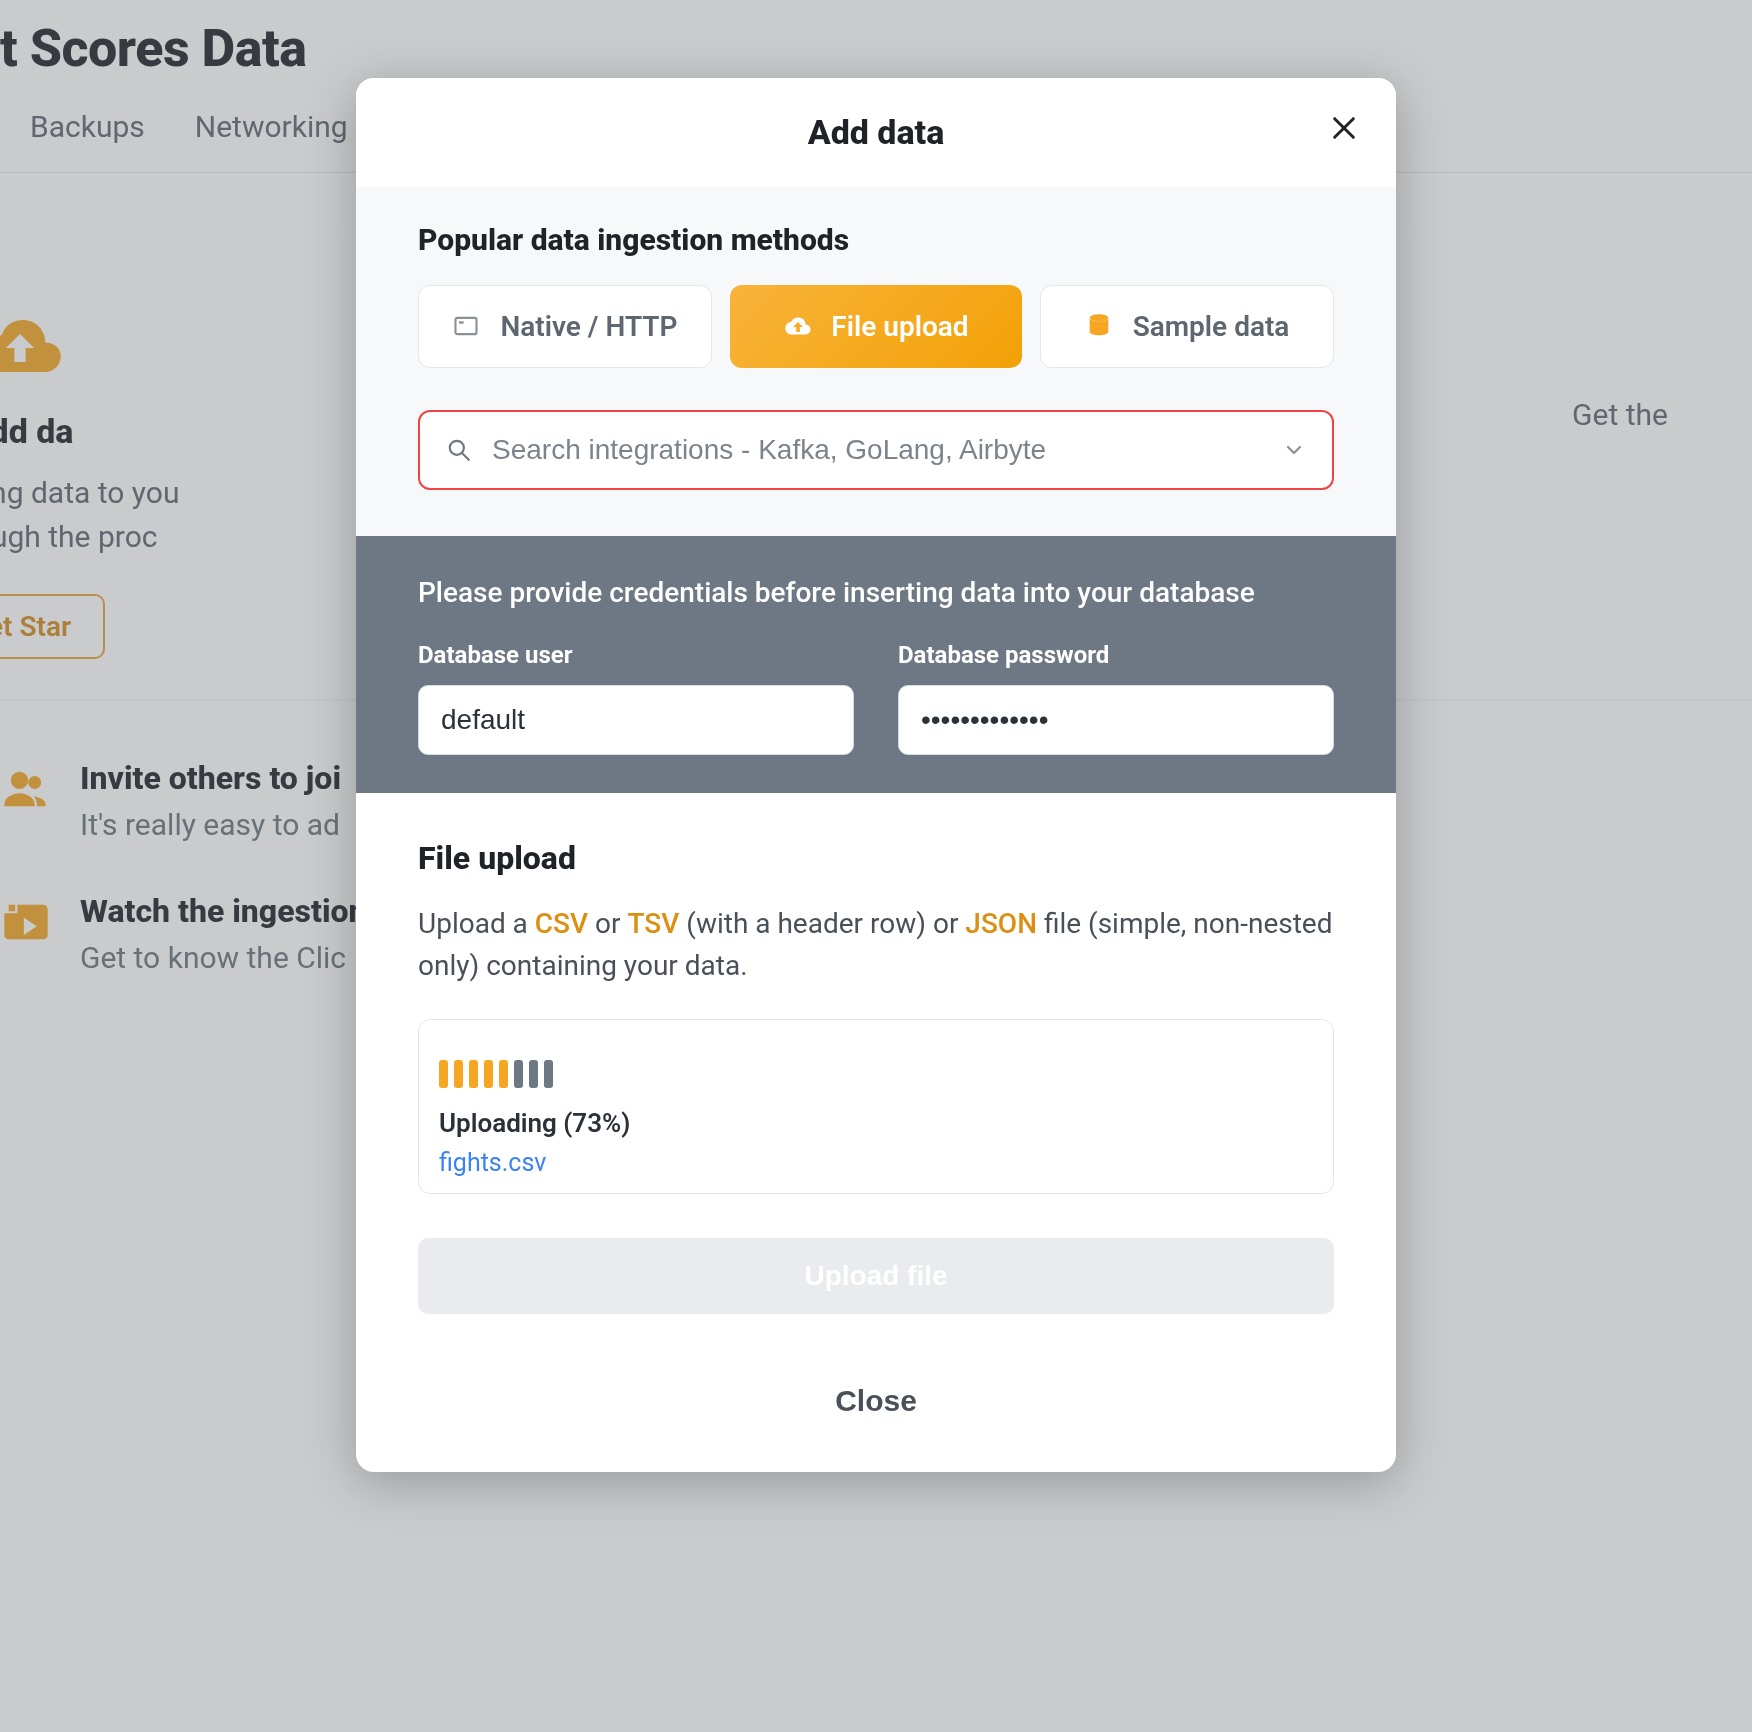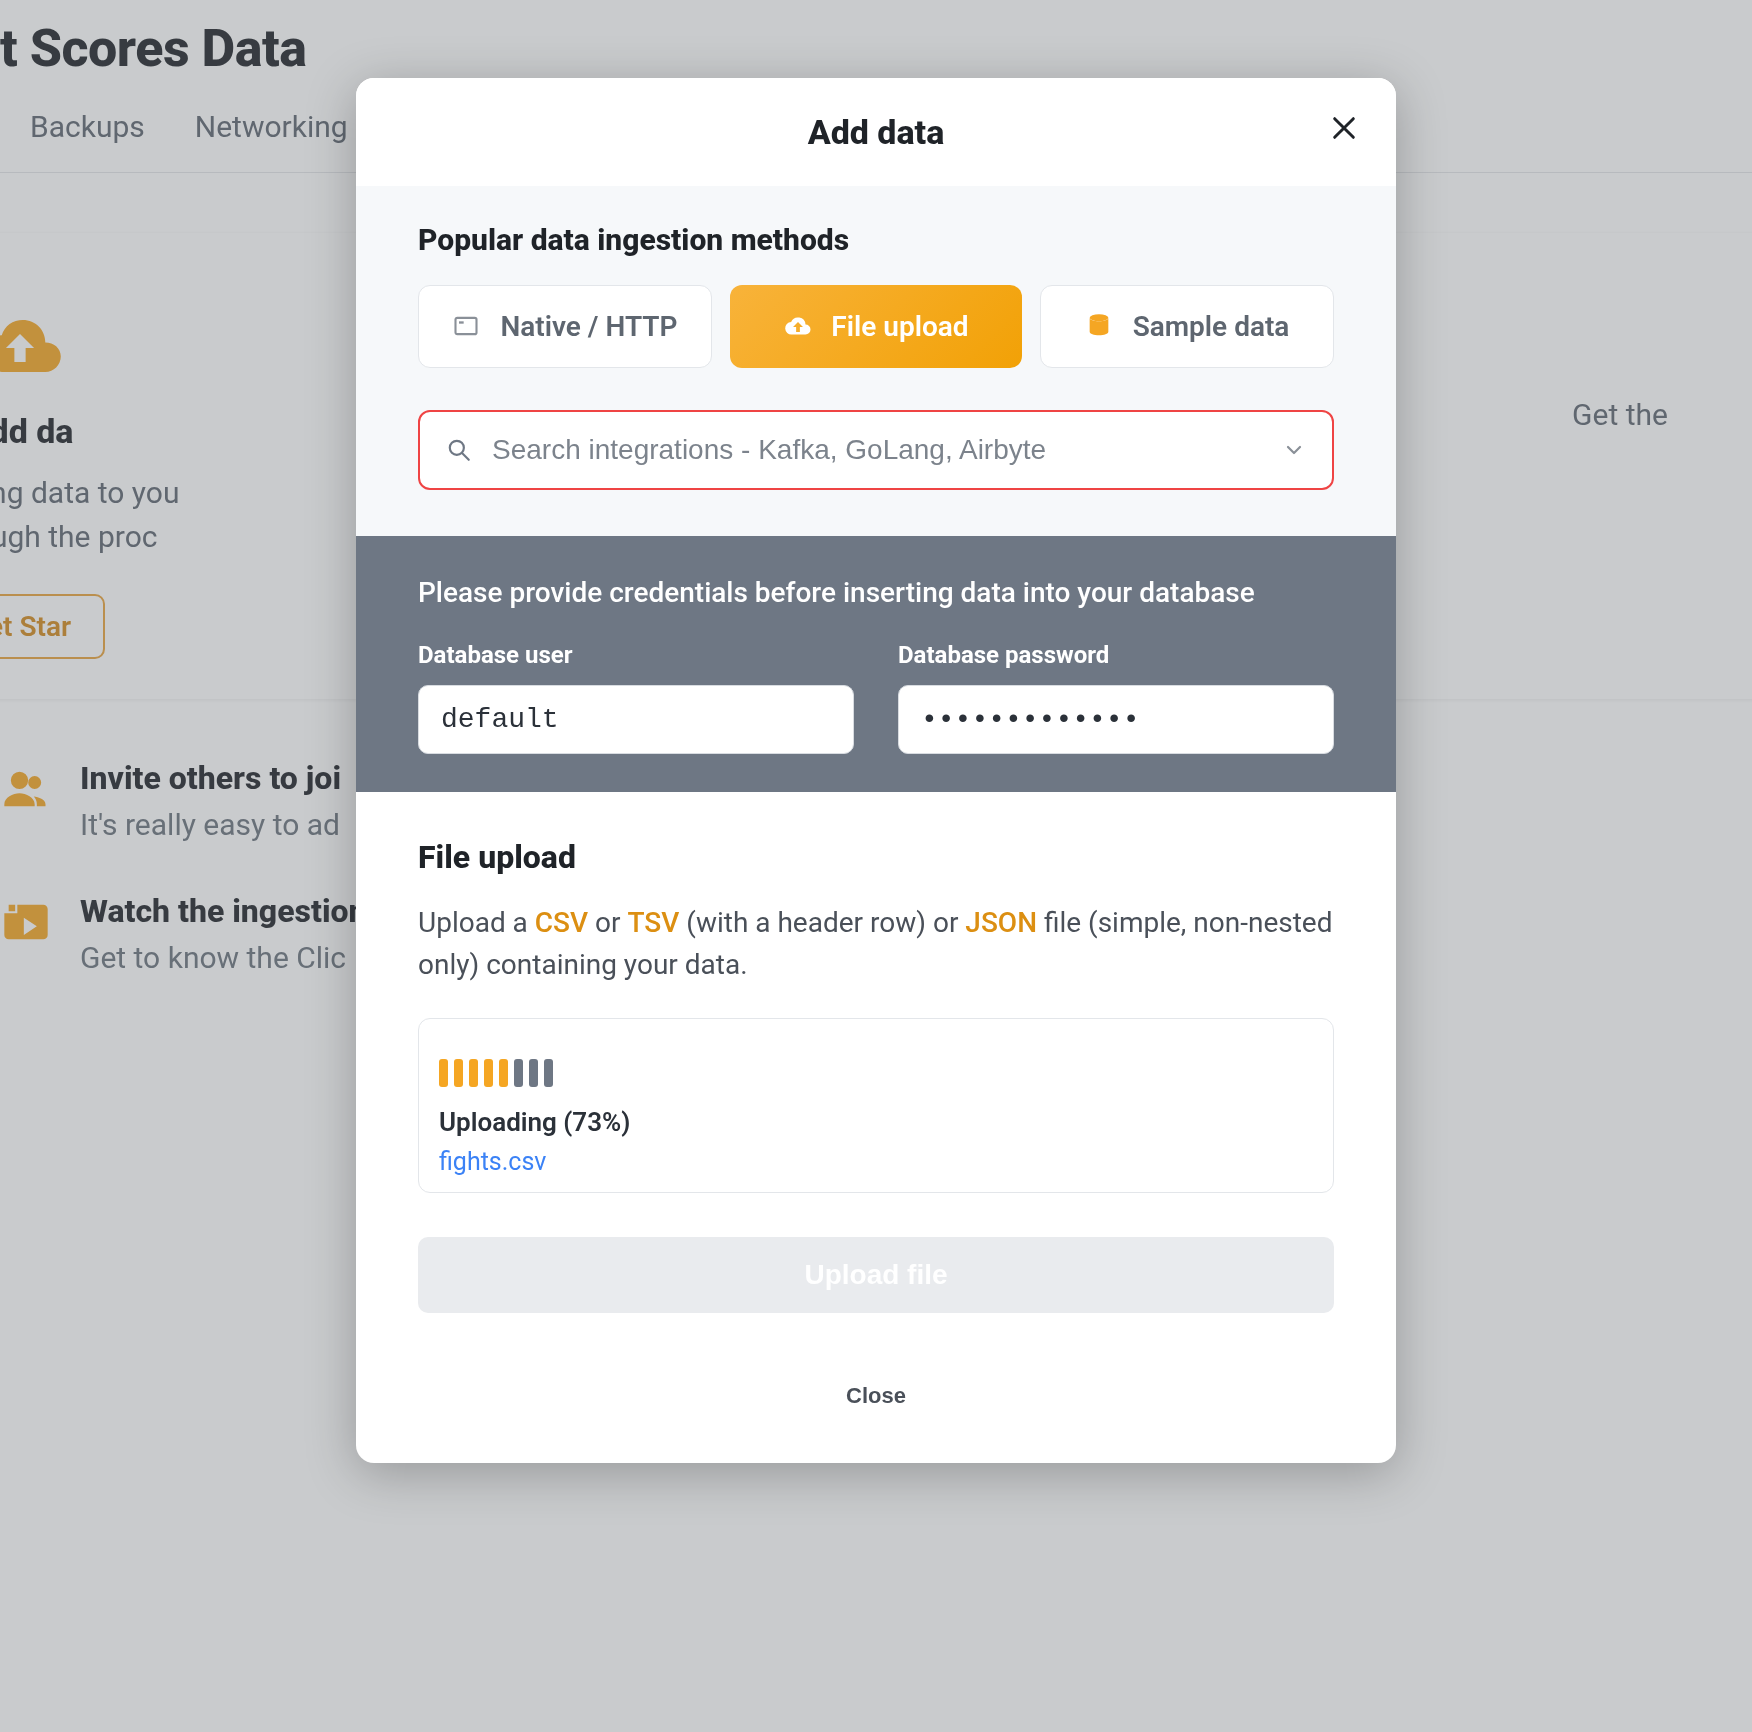--- a/index.html
+++ b/index.html
@@ -168,21 +168,20 @@
 .cred-label { font-size: 24px; font-weight: 700; margin-bottom: 16px; display: block; }
 .cred-input {
   width: 100%;
   background: #fff;
   border: 1px solid #d8dce1;
   border-radius: 10px;
   padding: 18px 22px;
   font-size: 28px;
   color: #2b3139;
   outline: none;
-  font-family: Liberation Mono, monospace;
 }
 
 .section-file {
   padding: 46px 62px 20px 62px;
 }
 .file-heading { font-size: 32px; font-weight: 800; color: #1f2328; margin-bottom: 26px; }
 .file-desc { font-size: 28px; color: #4a5059; line-height: 1.5; margin-bottom: 32px; }
 .file-desc .hl { color: #dc8f12; font-weight: 500; }
 .upload-box {
   border: 1px solid #e3e6ea;
@@ -208,21 +207,21 @@
   border: none;
   border-radius: 10px;
   padding: 22px;
   cursor: not-allowed;
 }
 .modal-footer {
   text-align: center;
   padding: 50px 0 54px 0;
 }
 .close-link {
-  font-size: 22px; font-weight: 600; color: #4a5059; cursor: pointer;
+  font-size: 30px; font-weight: 600; color: #4a5059; cursor: pointer;
   background: none; border: none;
 }
 
 svg { display: block; }
 </style>
 </head>
 <body>
 
 <div class="bg-page">
   <div class="bg-title">t Scores Data</div>

